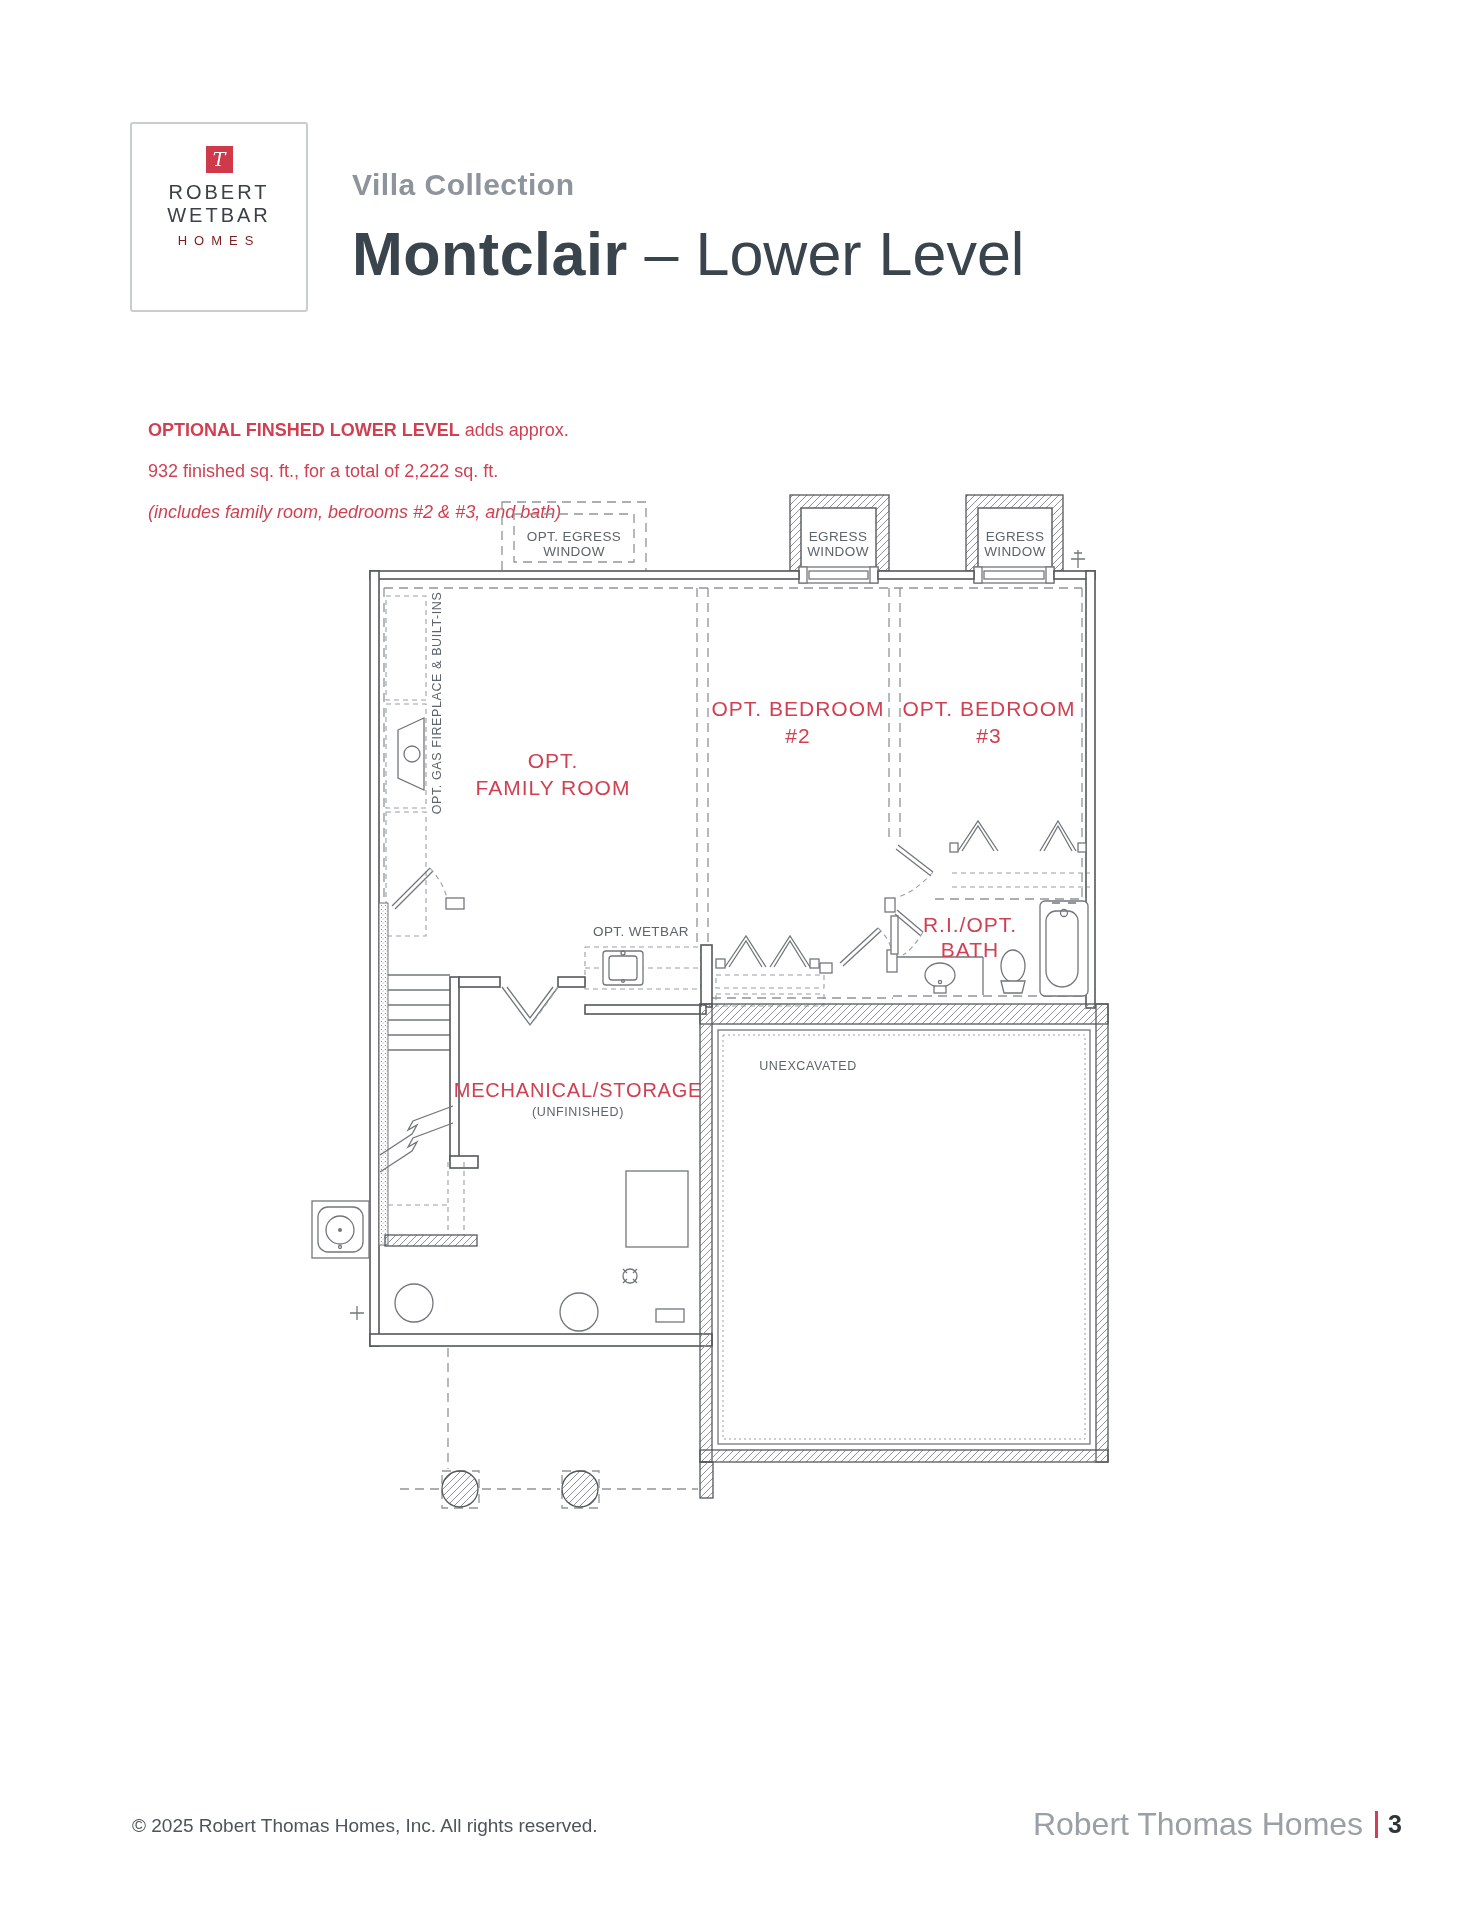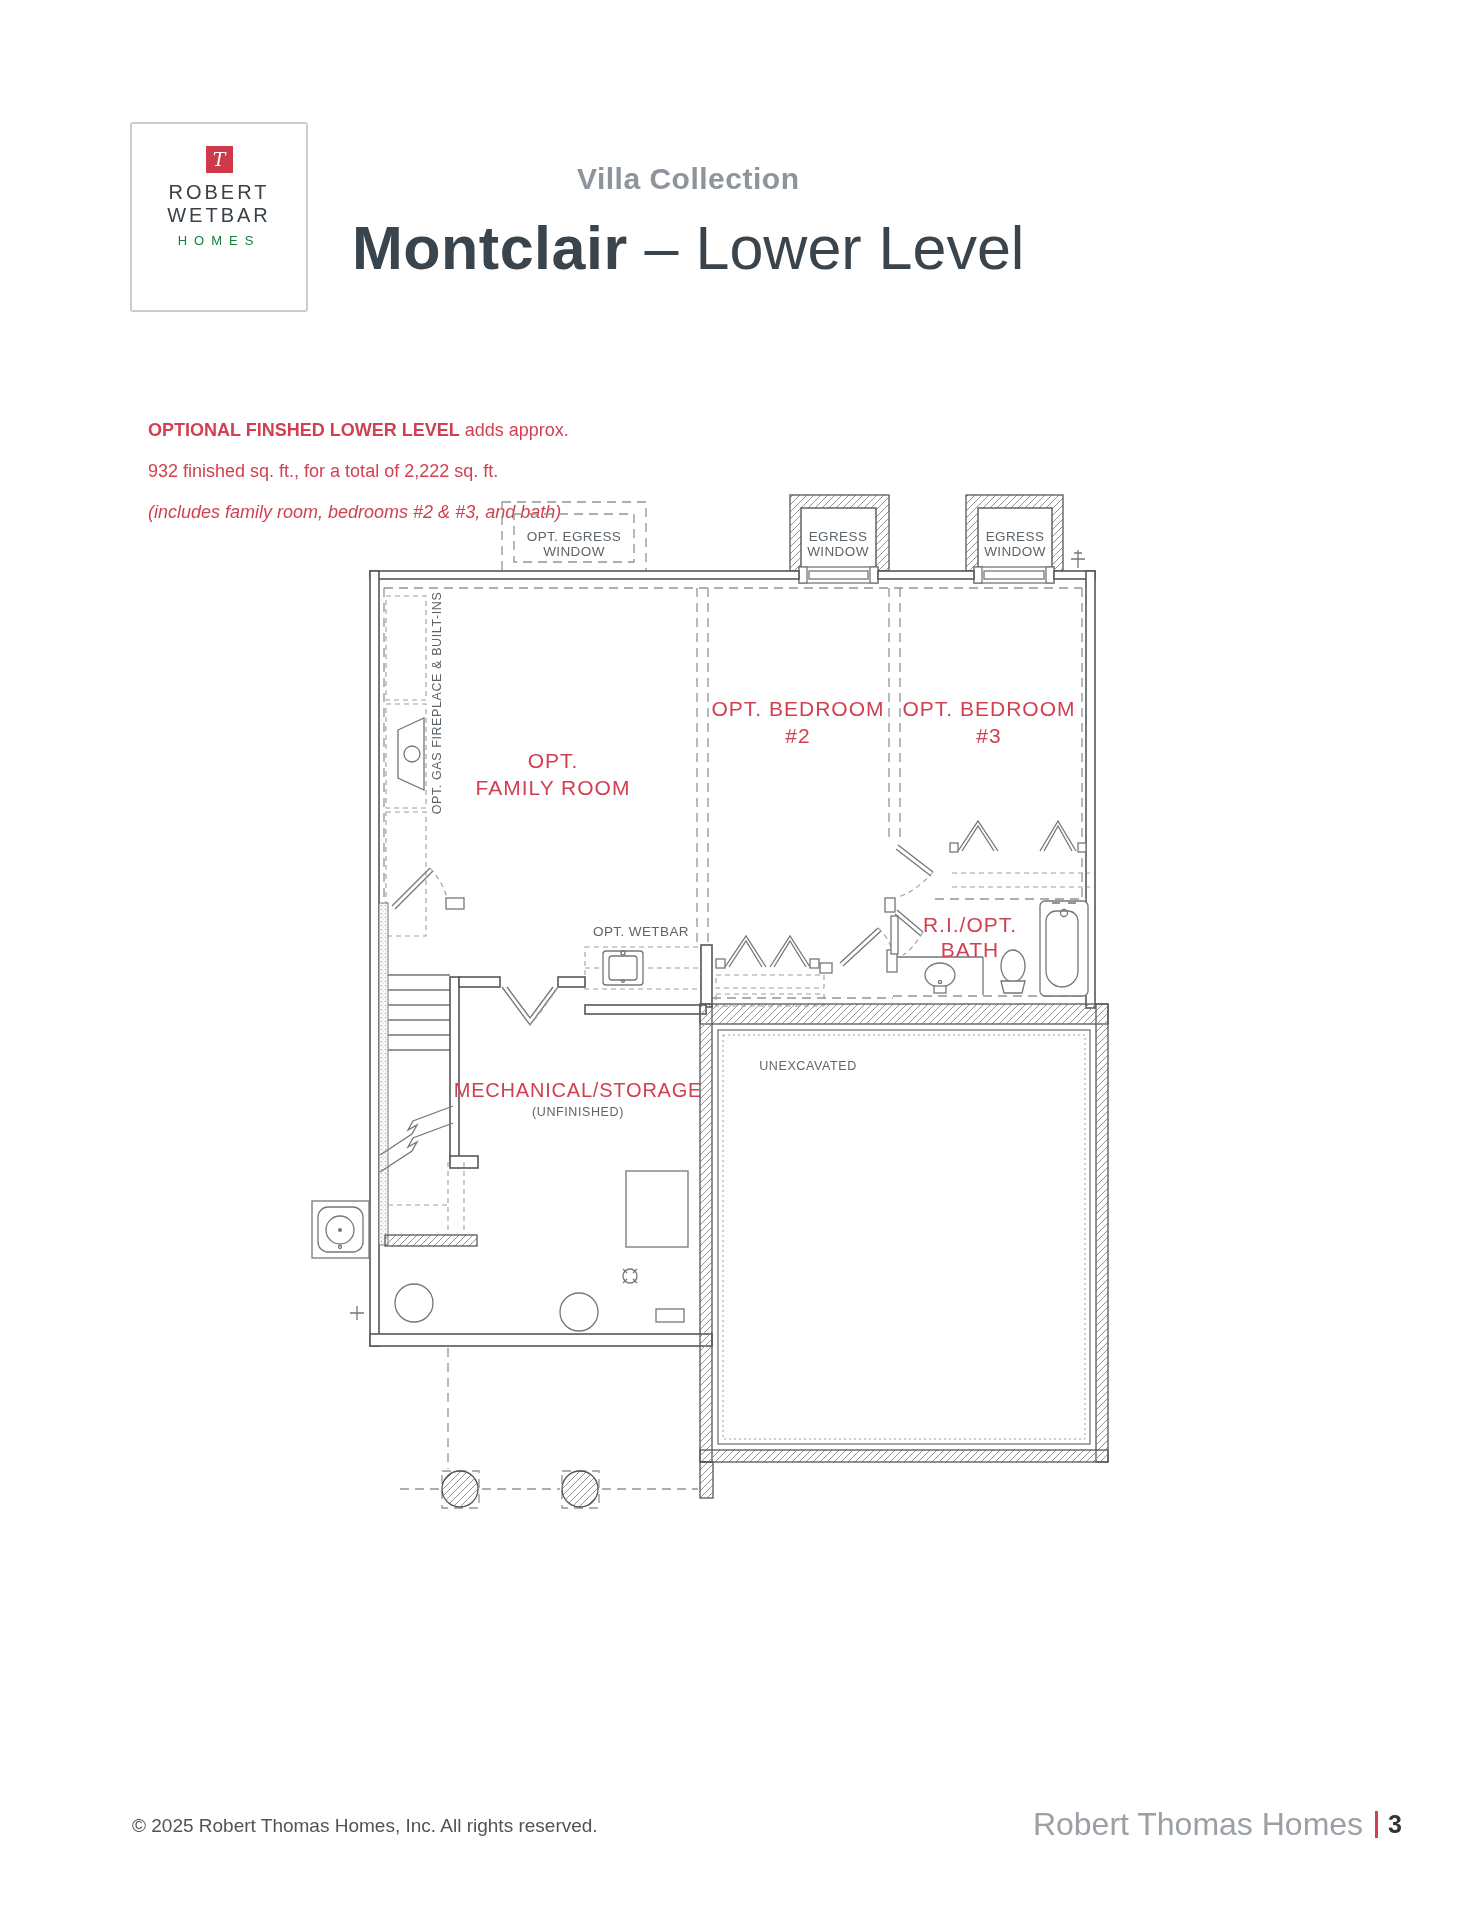--- a/index.html
+++ b/index.html
@@ -5,22 +5,22 @@
   html,body{margin:0;padding:0;background:#e8e8e8;}
   .page{position:relative;width:1484px;height:1920px;background:#ffffff;margin:0 auto;
         font-family:"Liberation Sans", sans-serif;overflow:hidden;}
   
   .logo{position:absolute;left:130px;top:122px;width:174px;height:186px;
         border:2px solid #c9cdd1;border-radius:3px;background:#fff;text-align:center;}
   .logo-mark{margin:22px auto 8px auto;width:27px;height:27px;background:#cf3a4b;
              display:flex;align-items:center;justify-content:center;}
   .logo-mark span{color:#fff;font-family:"DejaVu Serif",serif;font-style:italic;font-size:19px;line-height:1;}
   .logo-name{color:#3a4147;font-size:20px;letter-spacing:3px;line-height:1.15;font-weight:400;}
-  .logo-homes{color:#15803d;font-size:13px;letter-spacing:7px;margin-top:6px;font-weight:400;}
-  .title-block{position:absolute;left:352px;top:162px;text-align:center;}
+  .logo-homes{color:#7f1d1d;font-size:13px;letter-spacing:7px;margin-top:6px;font-weight:400;}
+  .title-block{position:absolute;left:352px;top:168px;}
   .collection{color:#8d949b;font-size:30px;font-weight:bold;letter-spacing:.5px;}
   .main-title{margin-top:20px;color:#39444c;font-size:61px;line-height:1.05;}
   .main-title .name{font-weight:bold;letter-spacing:.5px;}
   .main-title .sep{font-weight:300;}
   .main-title .level{font-weight:300;}
   
   .desc{position:absolute;left:132px;top:402px;color:#d23f50;font-size:18px;line-height:25px;}
   .desc p{margin:16px;}
   .desc .b{font-weight:bold;}
   .desc .it{font-style:italic;margin-top:3px;}

